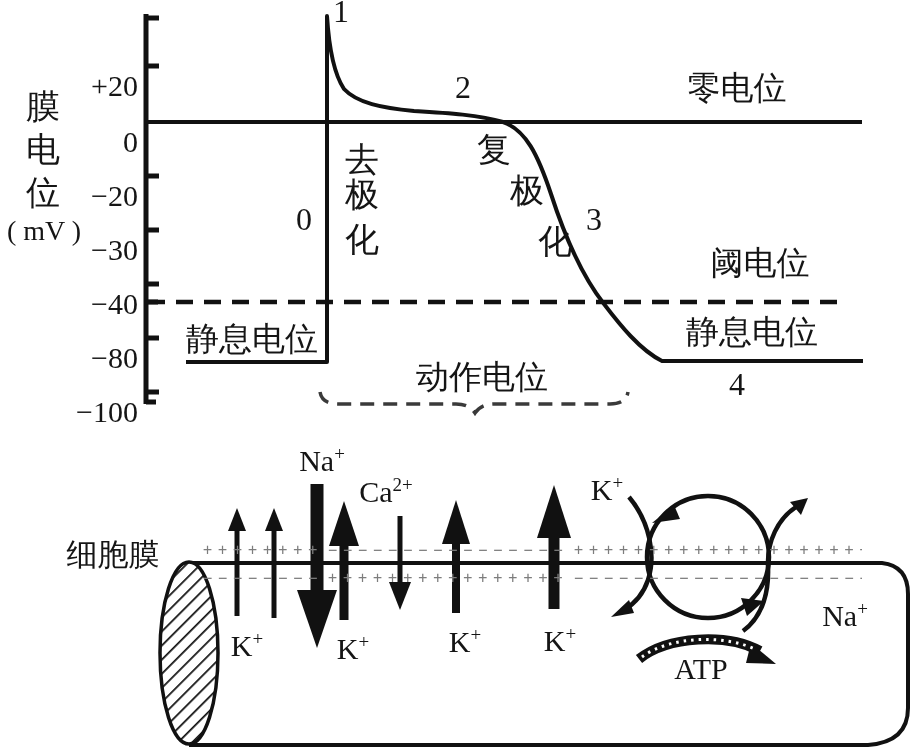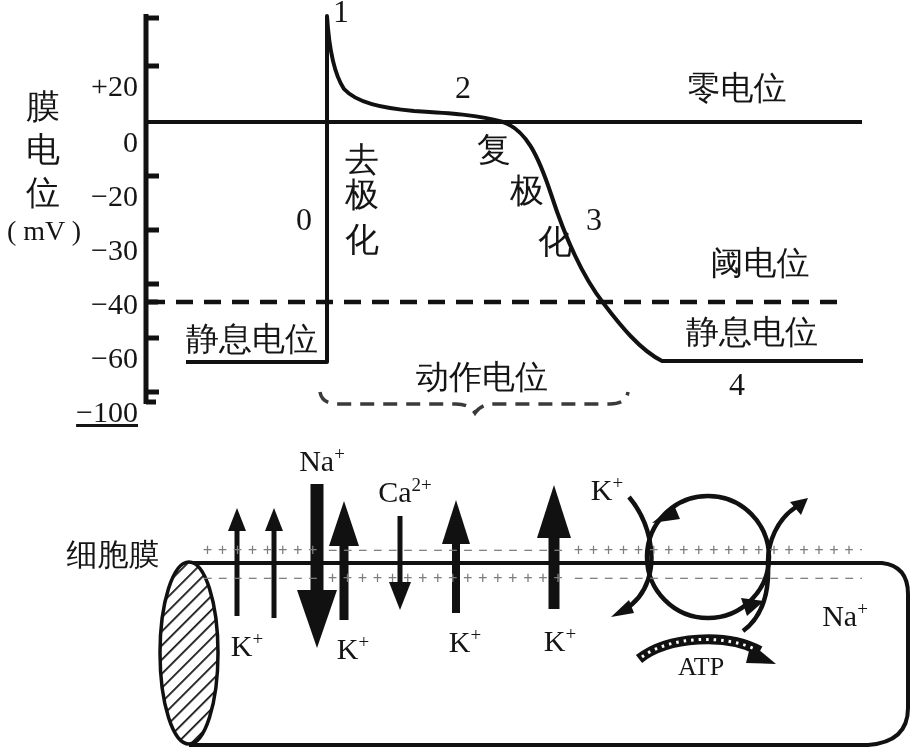--- a/index.html
+++ b/index.html
@@ -114,22 +114,22 @@
   <div class="t cnv" style="left:25px;top:89px;">膜</div>
   <div class="t cnv" style="left:25px;top:132px;">电</div>
   <div class="t cnv" style="left:25px;top:175px;">位</div>
   <div class="t ctr" style="left:-2px;top:215px;width:92px;font-size:28px;">( mV )</div>
 
   <div class="t tick rgt" style="top:49px;">+20</div>
   <div class="t tick rgt" style="top:105px;">0</div>
   <div class="t tick rgt" style="top:159px;font-family:Liberation Serif, serif;">−20</div>
   <div class="t tick rgt" style="top:213px;">−30</div>
   <div class="t tick rgt" style="top:267px;">−40</div>
-  <div class="t tick rgt" style="top:321px;">−60</div>
-  <div class="t tick rgt" style="top:375px;text-decoration:underline;">−100</div>
+  <div class="t tick rgt" style="top:321px;">−80</div>
+  <div class="t tick rgt" style="top:375px;">−100</div>
 
   <div class="t ph" style="left:289px;top:202px;">0</div>
   <div class="t ph" style="left:326px;top:-6px;">1</div>
   <div class="t ph" style="left:448px;top:70px;">2</div>
   <div class="t ph" style="left:579px;top:202px;">3</div>
   <div class="t ph" style="left:722px;top:367px;">4</div>
 
   <div class="t cnv" style="left:344px;top:142px;">去</div>
   <div class="t cnv" style="left:344px;top:177px;">极</div>
   <div class="t cnv" style="left:344px;top:222px;">化</div>
@@ -147,23 +147,23 @@
   <div class="t cn ctr" style="left:48px;top:537px;width:130px;font-size:31px;">细胞膜</div>
 
   <div class="t chg" style="left:203px;top:543px;width:115px;">+++++++++++</div>
   <div class="t chg" style="left:203px;top:571px;width:115px;">−−−−−−−−−−−</div>
   <div class="t chg" style="left:328px;top:543px;width:238px;">−−−−−−−−−−−−−−−−</div>
   <div class="t chg" style="left:328px;top:571px;width:238px;">++++++++++++++++</div>
   <div class="t chg" style="left:574px;top:543px;width:288px;">++++++++++++++++++++</div>
   <div class="t chg" style="left:574px;top:571px;width:288px;">−−−−−−−−−−−−−−−−−−−−</div>
 
   <div class="t ion" style="left:292px;top:443px;width:60px;"><span>Na</span><sup>+</sup></div>
-  <div class="t ion" style="left:370px;top:474px;width:70px;"><span>Ca</span><sup>2+</sup></div>
+  <div class="t ion" style="left:351px;top:474px;width:70px;"><span>Ca</span><sup>2+</sup></div>
   <div class="t ion" style="left:222px;top:628px;width:50px;"><span>K</span><sup>+</sup></div>
   <div class="t ion" style="left:328px;top:631px;width:50px;"><span>K</span><sup>+</sup></div>
   <div class="t ion" style="left:440px;top:624px;width:50px;"><span>K</span><sup>+</sup></div>
   <div class="t ion" style="left:535px;top:623px;width:50px;"><span>K</span><sup>+</sup></div>
   <div class="t ion" style="left:582px;top:472px;width:50px;"><span>K</span><sup>+</sup></div>
   <div class="t ion" style="left:815px;top:598px;width:60px;"><span>Na</span><sup>+</sup></div>
 
-  <div class="t ctr" style="left:656px;top:652px;width:90px;font-size:26px;">ATP</div>
+  <div class="t ctr" style="left:656px;top:652px;width:90px;font-size:30px;">ATP</div>
 
 </div>
 
 </body></html>

